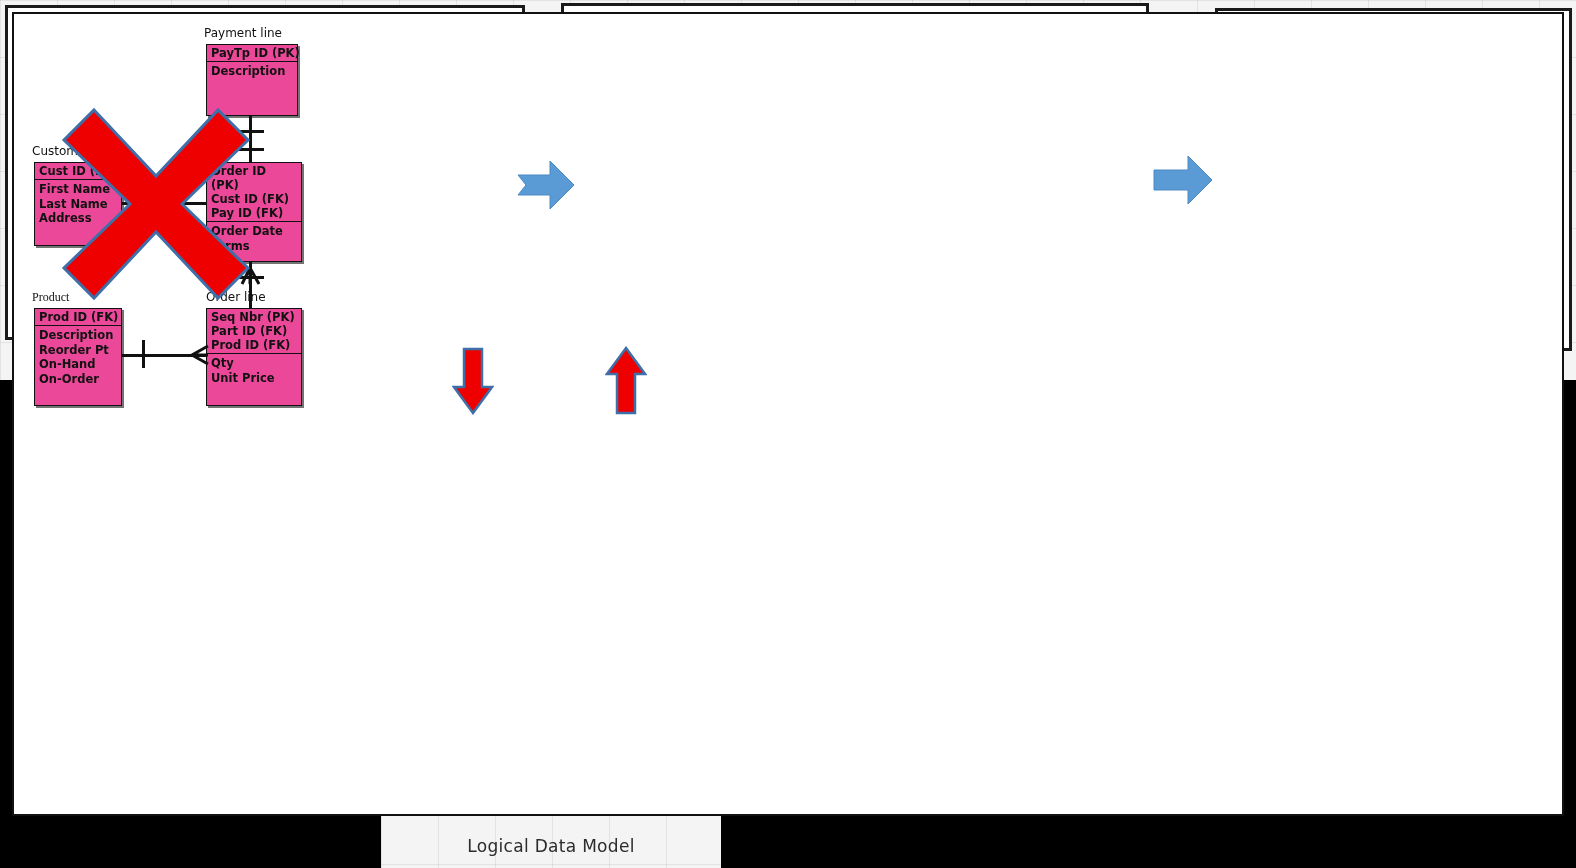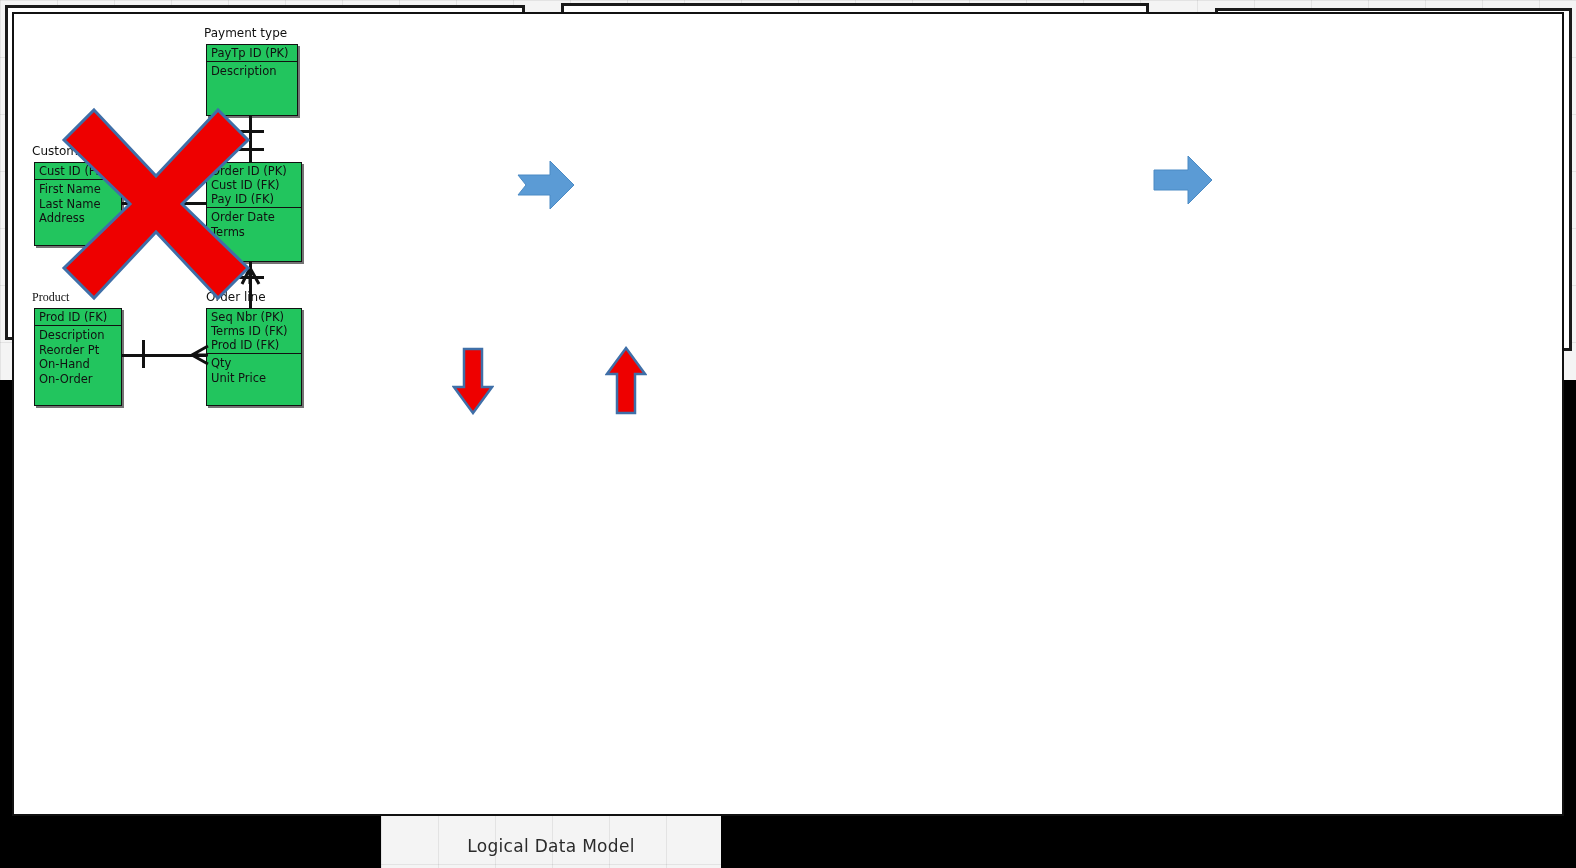--- a/index.html
+++ b/index.html
@@ -63,22 +63,22 @@
       padding:1px 4px;color:#111;font-weight:normal;height:15px;}
   table.lineitems thead tr{border-top:2px solid #111;border-bottom:1.6px solid #111;background:#ededed;}
   table.lineitems thead th{text-align:left;}
   table.lineitems tbody tr.alt td{background:#ededed;}
   table.lineitems tbody tr:last-child td{border-bottom:2px solid #111;}
   .num{text-align:right;}
 
   
   #ldm{left:381px;top:408px;width:340px;height:460px;}
   .ldm-inner{position:absolute;left:12px;top:12px;right:12px;bottom:52px;background:#fff;border:2px solid #111;}
-  .ent{position:absolute;border:1.8px solid #111;background:#22c55e;box-sizing:border-box;
-       box-shadow:2px 2px 0 rgba(0,0,0,.55);}
+  .ent{position:absolute;border:1.8px solid #111;background:#ec4899;box-sizing:border-box;
+       box-shadow:2px 2px 0 rgba(0,0,0,.55);font-weight:bold;}
   .ent .hd{border-bottom:1.8px solid #111;padding:1px 4px;font-family:"DejaVu Sans",sans-serif;
            font-size:11.5px;color:#111;white-space:nowrap;}
   .ent .bd{padding:2px 4px;font-family:"DejaVu Sans",sans-serif;font-size:11.5px;
            color:#111;line-height:14.5px;white-space:nowrap;}
   .ent-title{position:absolute;font-family:"DejaVu Sans",sans-serif;font-size:12px;color:#111;white-space:nowrap;}
   .ldmline{position:absolute;background:#111;}
 
   
   .arrow{position:absolute;}
   .redX{position:absolute;}
@@ -459,21 +459,21 @@
   <div class="o-lbl" style="left:85px;top:319px;">Expiration:</div>
   <div class="o-box" style="left:143px;top:315px;width:57px;height:19px;">12/2018</div>
   <div class="o-lbl" style="left:210px;top:319px;">Code:</div>
   <div class="o-box" style="left:248px;top:315px;width:34px;height:19px;">123</div>
 </div>
 <div class="caption" style="left:1215px;top:359px;width:357px;">Output</div>
 
 <div id="ldm">
   <div class="ldm-inner">
 
-    <div class="ent-title" style="left:190px;top:12px;">Payment type</div>
+    <div class="ent-title" style="left:190px;top:12px;">Payment line</div>
     <div class="ent" style="left:192px;top:30px;width:92px;height:72px;">
       <div class="hd">PayTp ID (PK)</div>
       <div class="bd" style="white-space:pre-line;">Description</div>
     </div>
 
     <div class="ent-title" style="left:18px;top:130px;">Customer</div>
     <div class="ent" style="left:20px;top:148px;width:88px;height:84px;">
       <div class="hd">Cust ID (FK)</div>
       <div class="bd" style="white-space:pre-line;">First Name
 Last Name
@@ -493,21 +493,21 @@
       <div class="hd">Prod ID (FK)</div>
       <div class="bd" style="white-space:pre-line;">Description
 Reorder Pt
 On-Hand
 On-Order</div>
     </div>
 
     <div class="ent-title" style="left:192px;top:276px;">Order line</div>
     <div class="ent" style="left:192px;top:294px;width:96px;height:98px;">
       <div class="hd" style="white-space:pre-line;">Seq Nbr (PK)
-Terms ID (FK)
+Part ID (FK)
 Prod ID (FK)</div>
       <div class="bd" style="white-space:pre-line;">Qty
 Unit Price</div>
     </div>
 
     <div class="ldmline" style="left:235px;top:102px;width:2.6px;height:46px;"></div>
     <div class="ldmline" style="left:222px;top:116px;width:28px;height:2.6px;"></div>
     <div class="ldmline" style="left:222px;top:134px;width:28px;height:2.6px;"></div>
     <div class="ldmline" style="left:108px;top:188px;width:84px;height:2.6px;"></div>
     <div class="ldmline" style="left:235px;top:248px;width:2.6px;height:46px;"></div>

